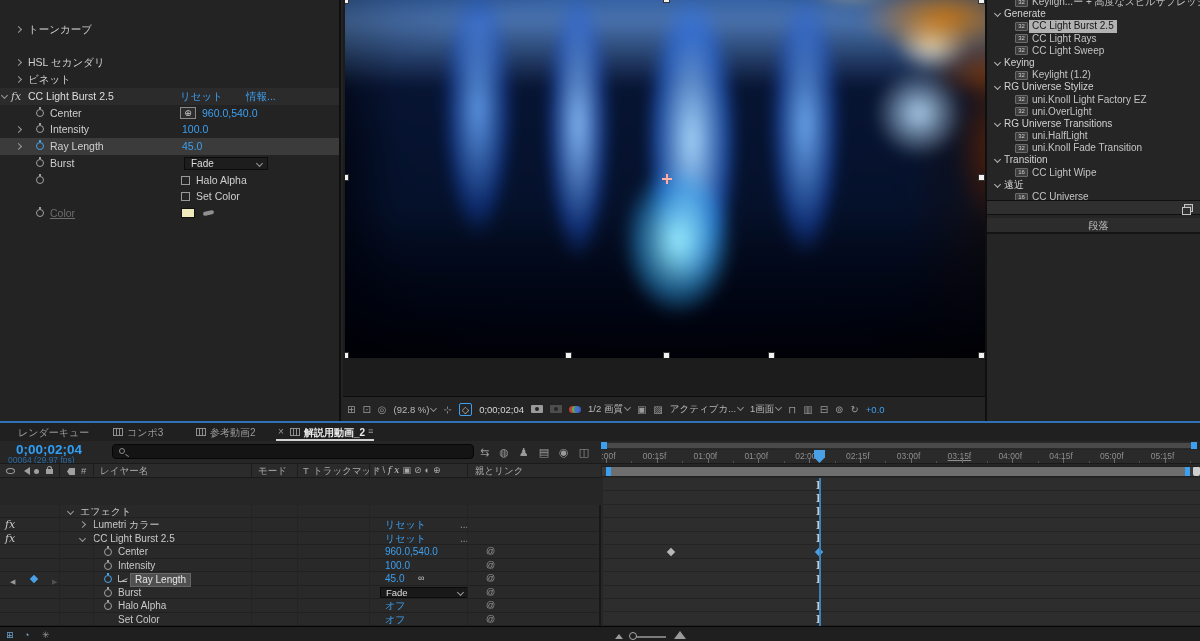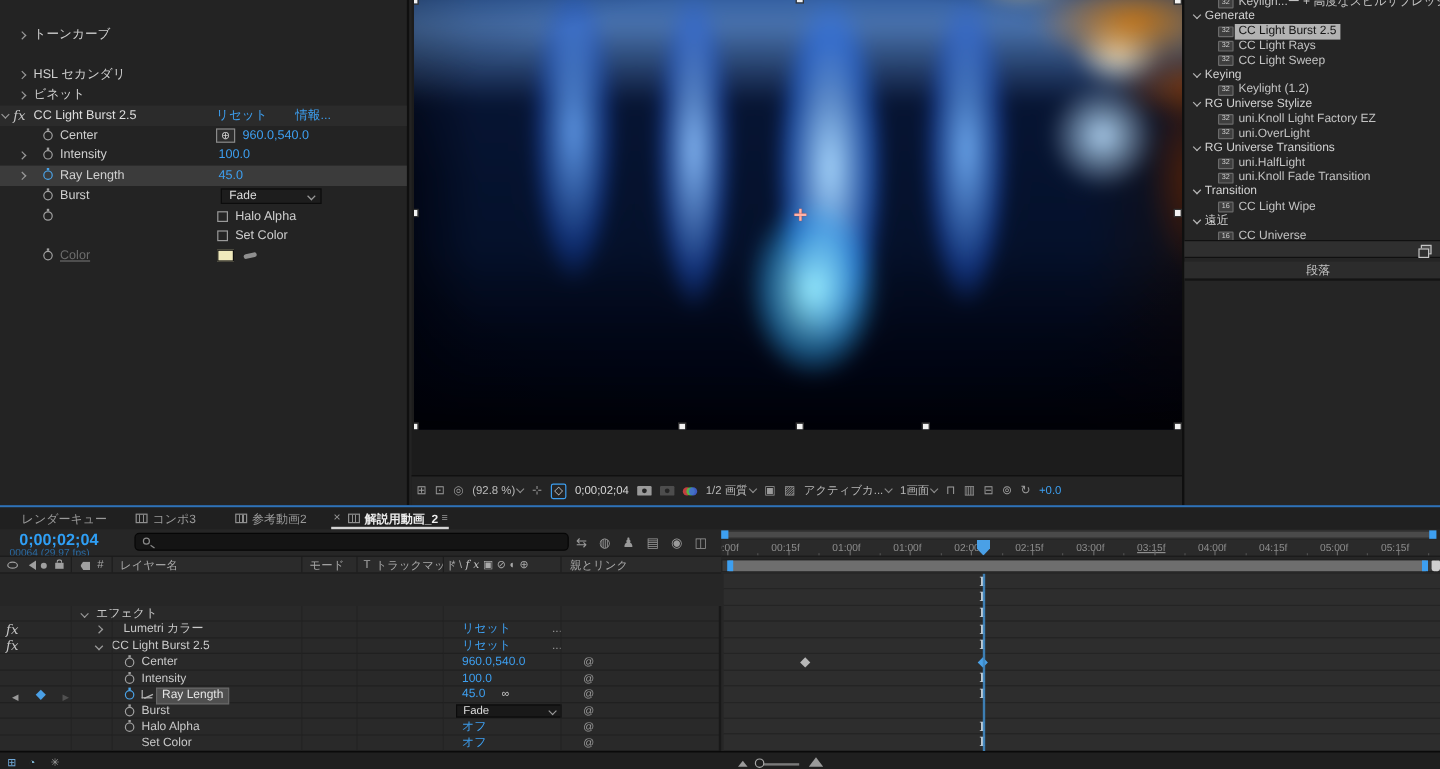--- a/index.html
+++ b/index.html
@@ -433,21 +433,21 @@
 
     <div id="rows-area">
       <div id="names-col">
           <div class="tl-row" style="top: 0px;">
             <span class="chev d" style="position: absolute; left: 68px; top: 4px;"></span>
             <span class="tl-name" style="left: 80px;">エフェクト</span>
           </div>
           <div class="tl-row" style="top: 13.45px;">
             <span class="fxb" style="position: absolute; left: 5px;">fx</span>
             <span class="chev r" style="position: absolute; left: 80px; top: 4px;"></span>
-            <span class="tl-name" style="left: 103px; text-align: right;">Lumetri カラー</span>
+            <span class="tl-name" style="left: 93px; text-align: right;">Lumetri カラー</span>
             <span class="tl-val">リセット</span>
             <span class="tl-dots">...</span>
           </div>
           <div class="tl-row" style="top: 26.9px;">
             <span class="fxb" style="position: absolute; left: 5px;">fx</span>
             <span class="chev d" style="position: absolute; left: 80px; top: 4px;"></span>
             <span class="tl-name" style="left: 93px;">CC Light Burst 2.5</span>
             <span class="tl-val">リセット</span>
             <span class="tl-dots">...</span>
           </div>

